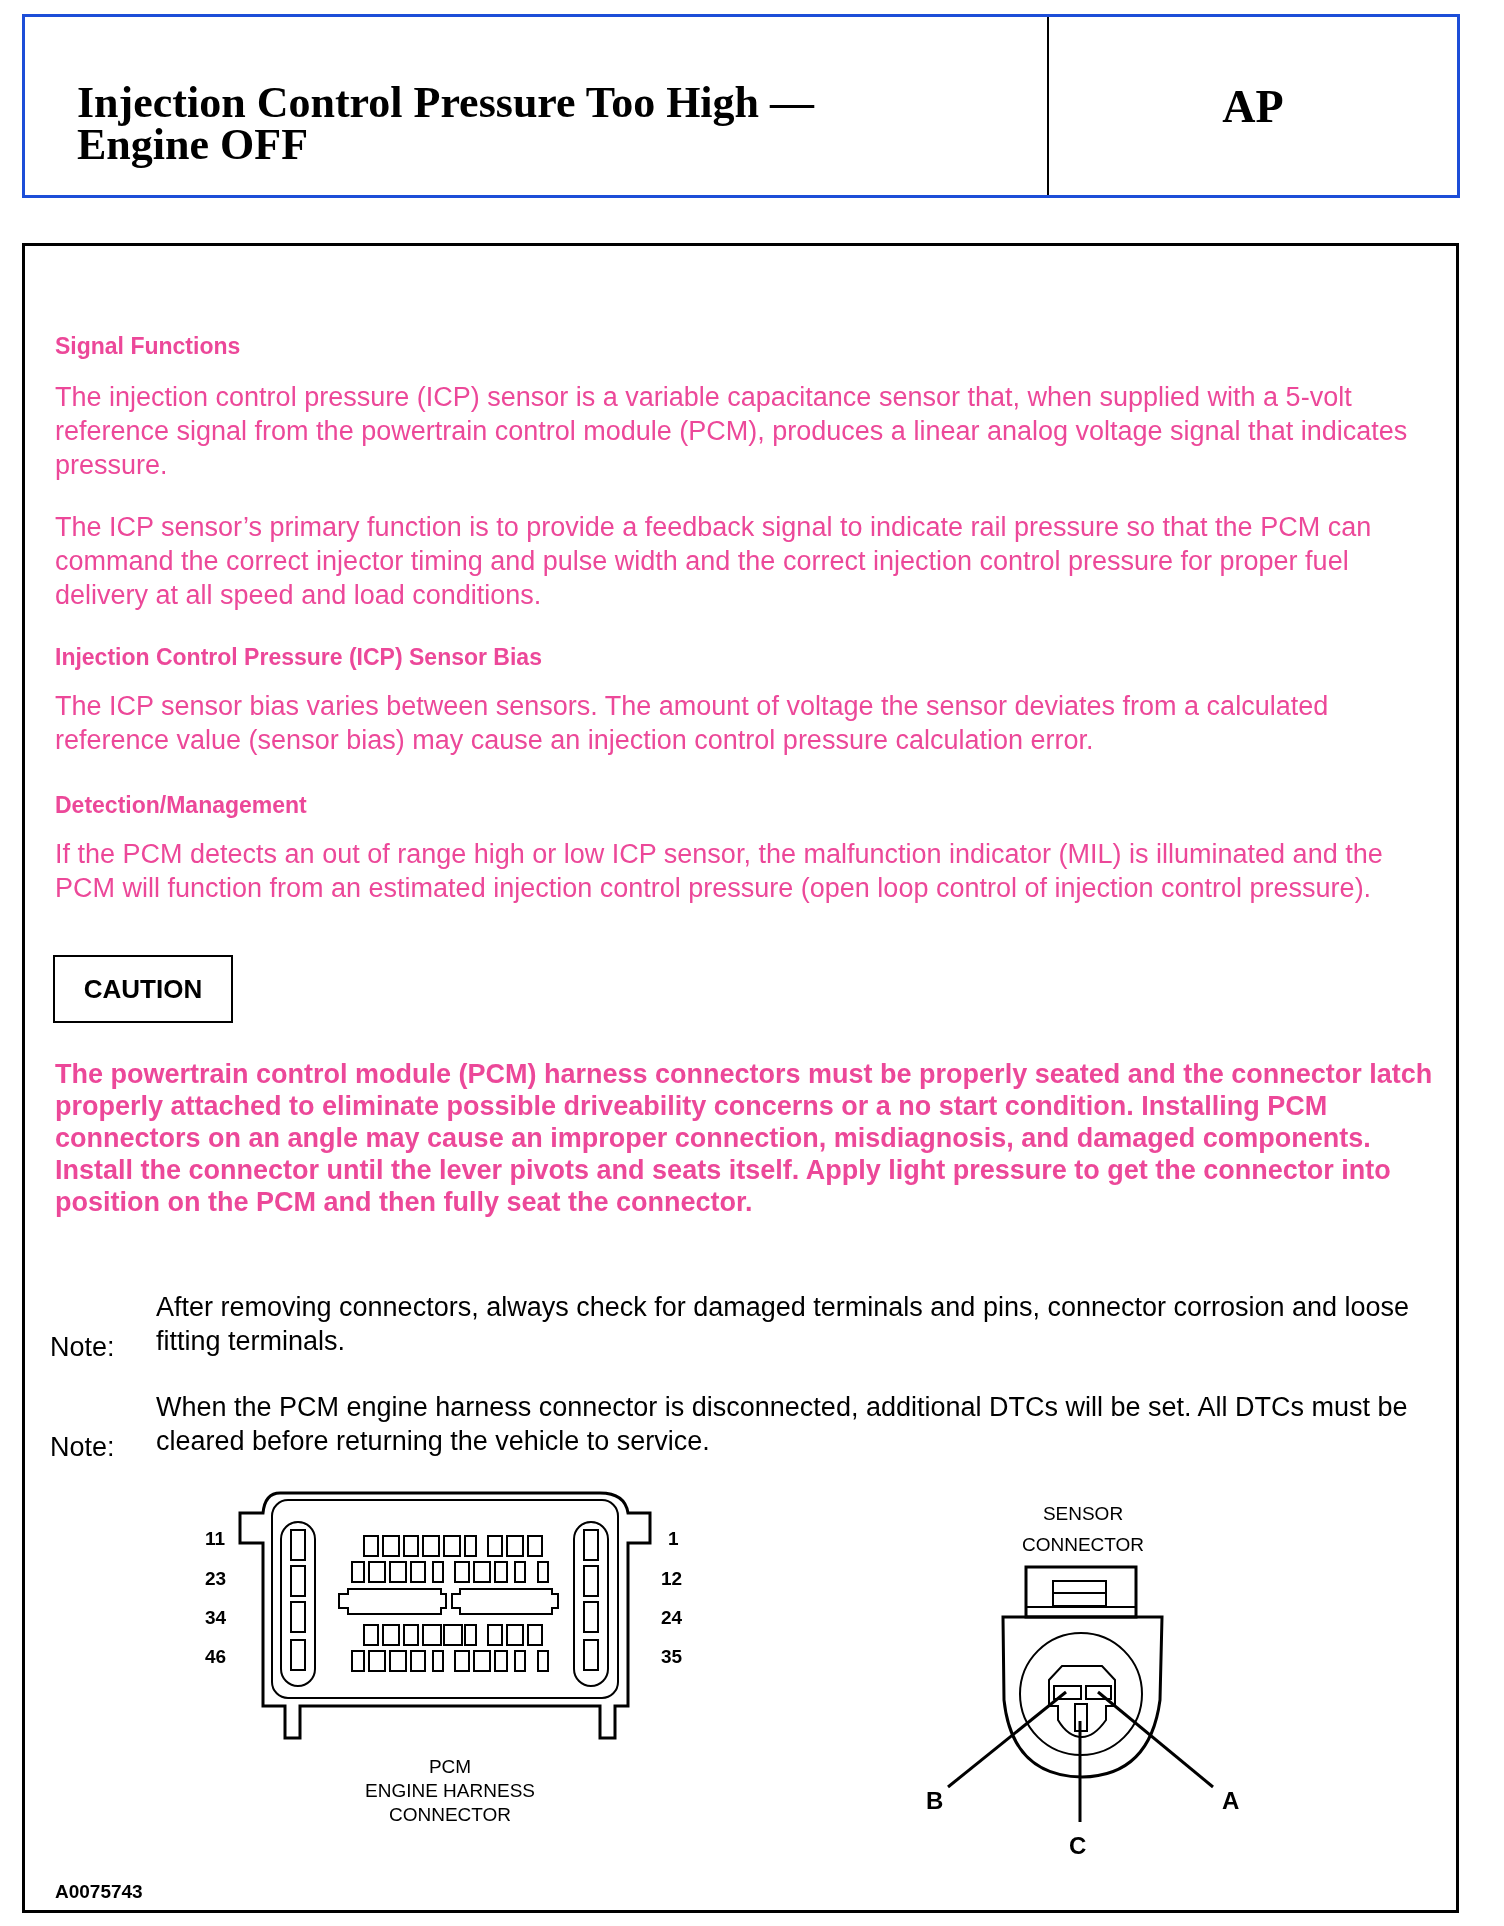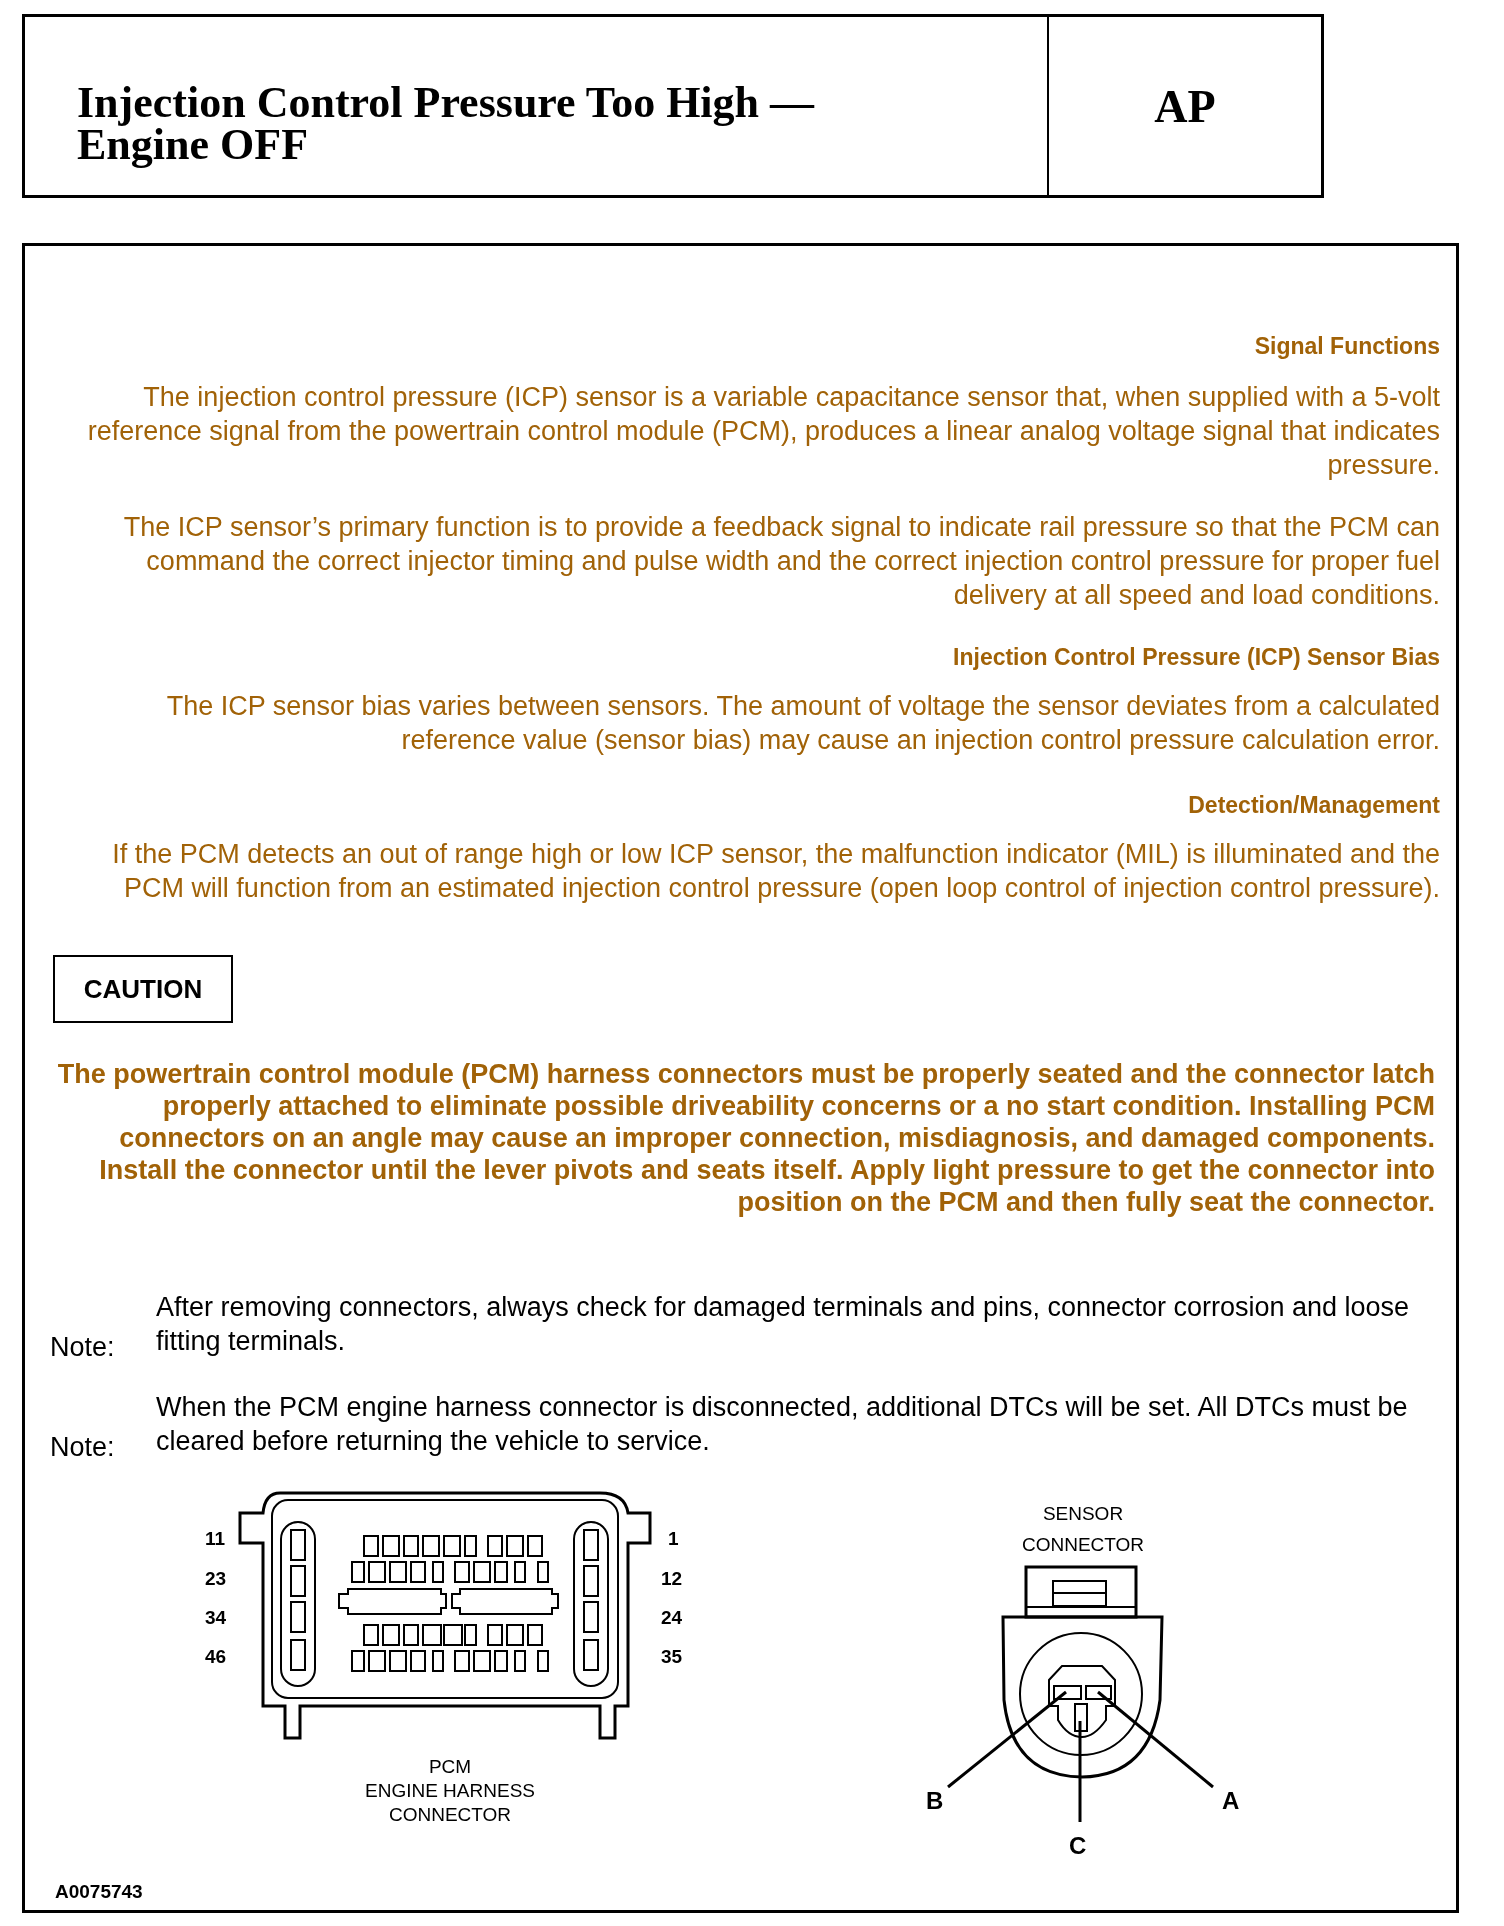--- a/index.html
+++ b/index.html
@@ -1,20 +1,20 @@
 <!DOCTYPE html>
 <html><head>
 <meta charset="utf-8">
 <style>
   html, body { margin: 0; padding: 0; background: #ffffff; }
   body { width: 1504px; height: 1926px; position: relative; overflow: hidden; color: #000; }
 
   .header-box {
-    position: absolute; left: 22px; top: 14px; width: 1302px; height: 184px;
-    border: 3px solid #000000; box-sizing: border-box;
+    position: absolute; left: 22px; top: 14px; width: 1438px; height: 184px;
+    border: 3px solid #1d4ed8; box-sizing: border-box;
   }
   .header-title {
     position: absolute; left: 52px; top: 65px; width: 960px;
     font-family: "Liberation Serif", "DejaVu Serif", serif; font-weight: bold;
     font-size: 44px; line-height: 42px; letter-spacing: 0px;
   }
   .header-divider {
     position: absolute; left: 1022px; top: 0; width: 2px; height: 100%; background: #000;
   }
   .header-code {
@@ -22,21 +22,21 @@
     display: flex; align-items: center; justify-content: center;
     font-family: "Liberation Serif", "DejaVu Serif", serif; font-weight: bold; font-size: 46px;
   }
 
   .body-box {
     position: absolute; left: 22px; top: 243px; width: 1437px; height: 1670px;
     border: 3px solid #000; border-right-width: 3px; box-sizing: border-box;
   }
 
   .txt { position: absolute; left: 55px; width: 1385px;
-         font-family: "Liberation Sans", "DejaVu Sans", sans-serif; color: #a16207; text-align: right; }
+         font-family: "Liberation Sans", "DejaVu Sans", sans-serif; color: #ec4899; }
   .h { font-weight: bold; font-size: 23px; line-height: 26px; }
   .p { font-size: 27px; line-height: 34px; }
   .pb { font-weight: bold; font-size: 27px; line-height: 32px; }
 
   .caution-box {
     position: absolute; left: 53px; top: 955px; width: 180px; height: 68px;
     border: 2px solid #000; box-sizing: border-box;
     display: flex; align-items: center; justify-content: center;
     font-family: "Liberation Sans", "DejaVu Sans", sans-serif; font-weight: bold; font-size: 26px;
   }

